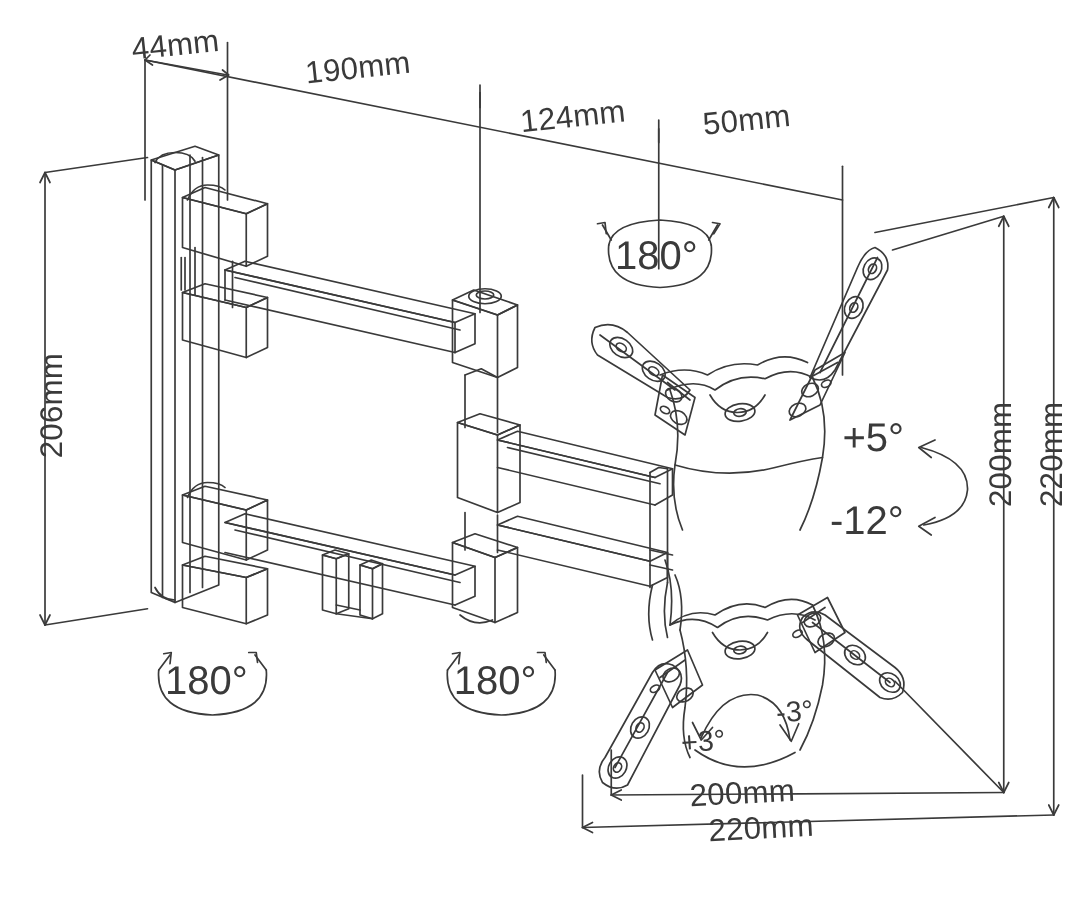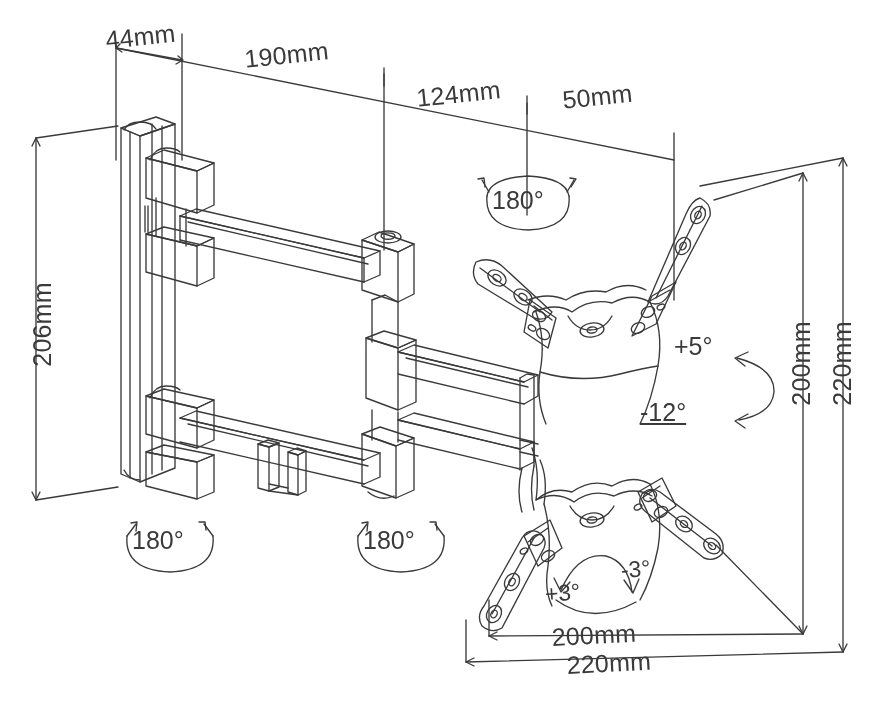--- a/index.html
+++ b/index.html
@@ -3,21 +3,21 @@
 <meta charset="utf-8">
 <style>
   html,body{margin:0;padding:0;background:#ffffff;}
   body{width:870px;height:727px;overflow:hidden;
        font-family:"Liberation Sans","DejaVu Sans",sans-serif;color:#3a3a3a;}
   #stage{position:relative;width:870px;height:727px;background:#fff;}
   #stage svg{position:absolute;left:0;top:0;}
   .lbl{position:absolute;white-space:nowrap;color:#3a3a3a;
        font-family:"Liberation Sans","DejaVu Sans",sans-serif;}
   .dim{font-size:25px;letter-spacing:.2px;}
-  .ang{font-size:25px;}
+  .ang{font-size:32px;}
   .ang-sm{font-size:23px;}
 </style>
 </head>
 <body>
 
 <div id="stage">
 
   <svg width="870" height="727" viewBox="0 0 870 727">
     <g fill="none" stroke="#3a3a3a" stroke-width="1.35" stroke-linecap="round" stroke-linejoin="round">
 
@@ -346,19 +346,19 @@
   <div class="lbl dim" style="left:566px;top:651px;transform:rotate(-3deg);transform-origin:left top;">220mm</div>
 
   <div class="lbl ang" style="left:492px;top:186px;">180°</div>
 
   <div class="lbl ang" style="left:132px;top:526px;">180°</div>
 
   <div class="lbl ang" style="left:363px;top:526px;">180°</div>
 
   <div class="lbl ang" style="left:674px;top:332px;">+5°</div>
 
-  <div class="lbl ang" style="left:640px;top:398px;text-decoration:underline;">-12°</div>
+  <div class="lbl ang" style="left:664px;top:398px;">-12°</div>
 
   <div class="lbl ang-sm" style="left:544px;top:581px;transform:rotate(-4deg);transform-origin:left top;">+3°</div>
 
   <div class="lbl ang-sm" style="left:620px;top:557px;transform:rotate(-4deg);transform-origin:left top;">-3°</div>
 
 </div>
 
 </body></html>

